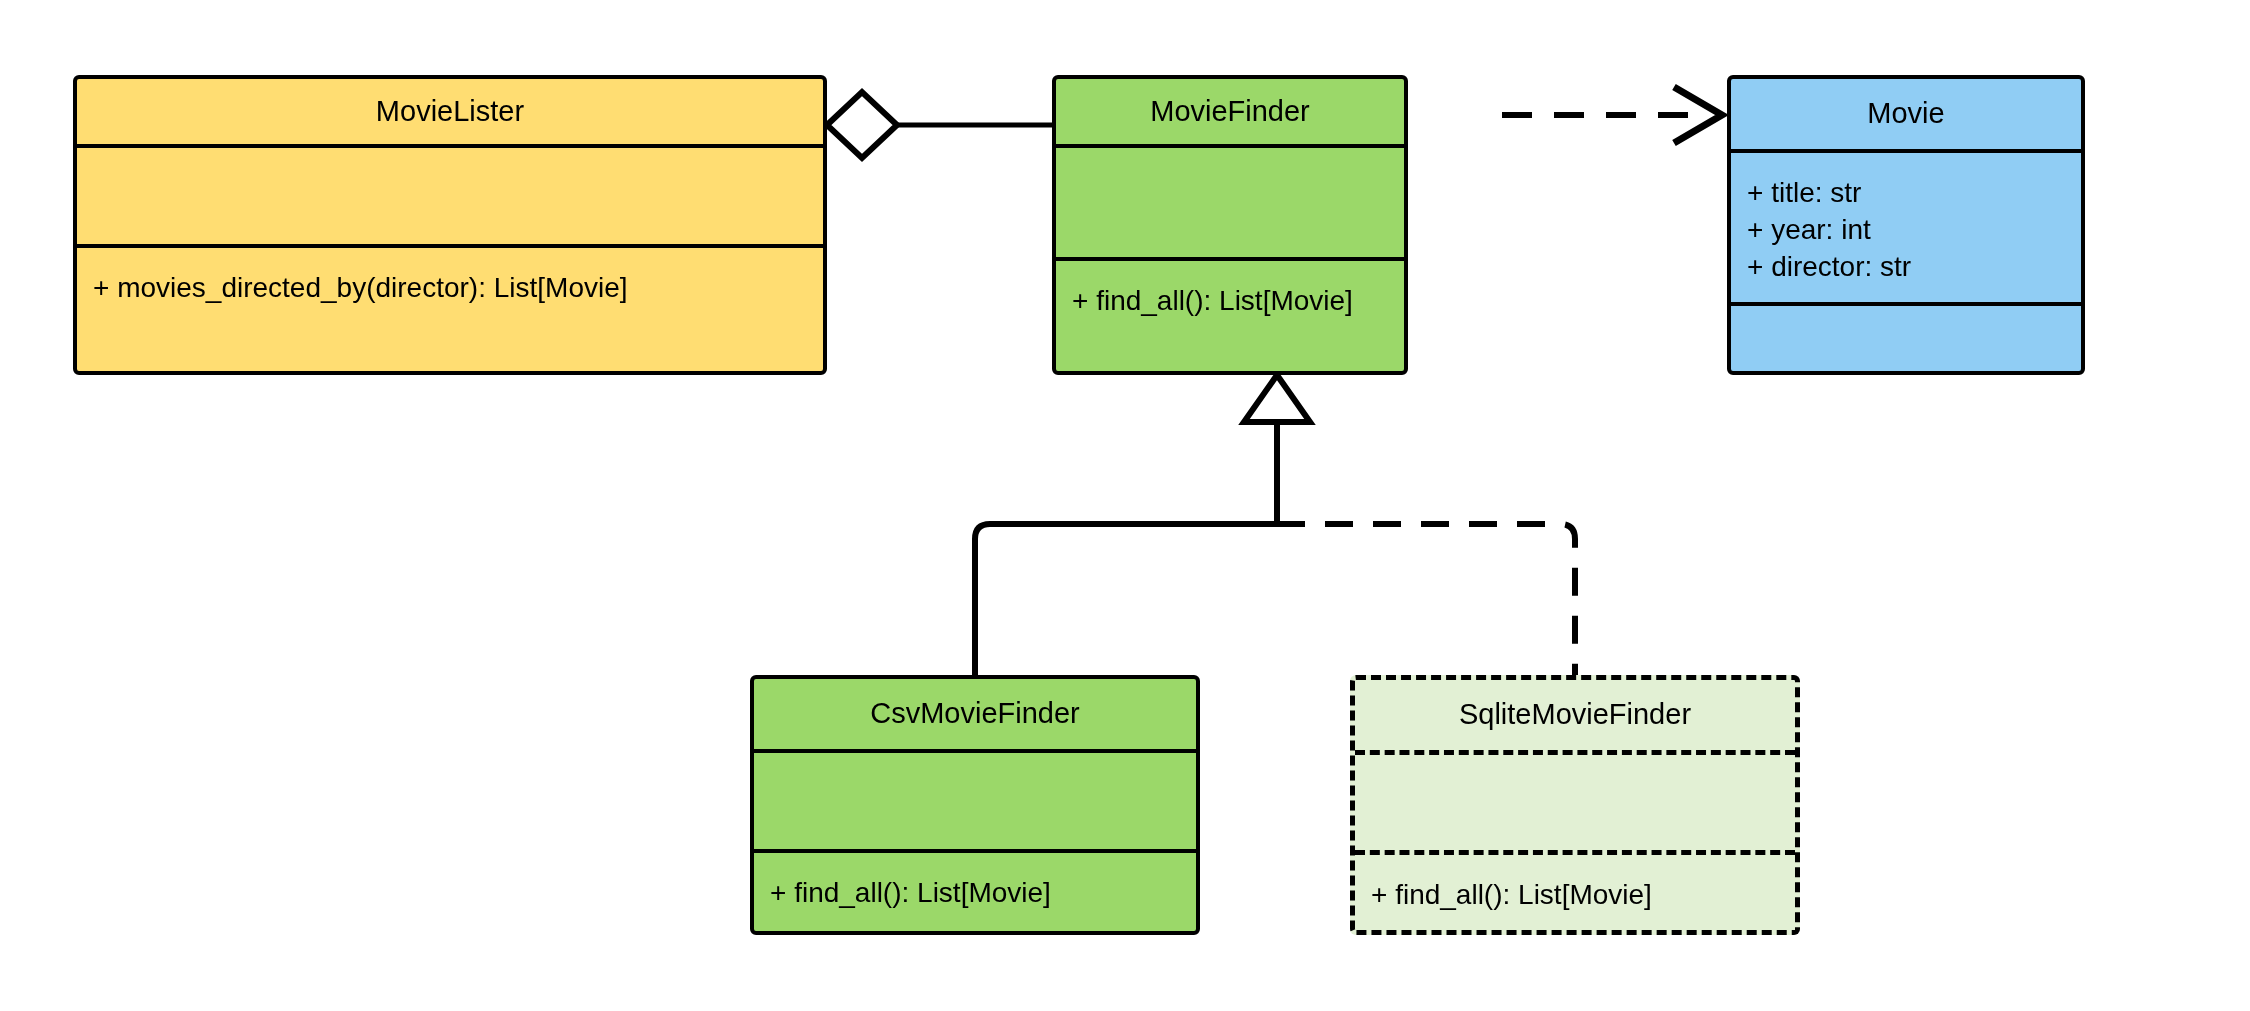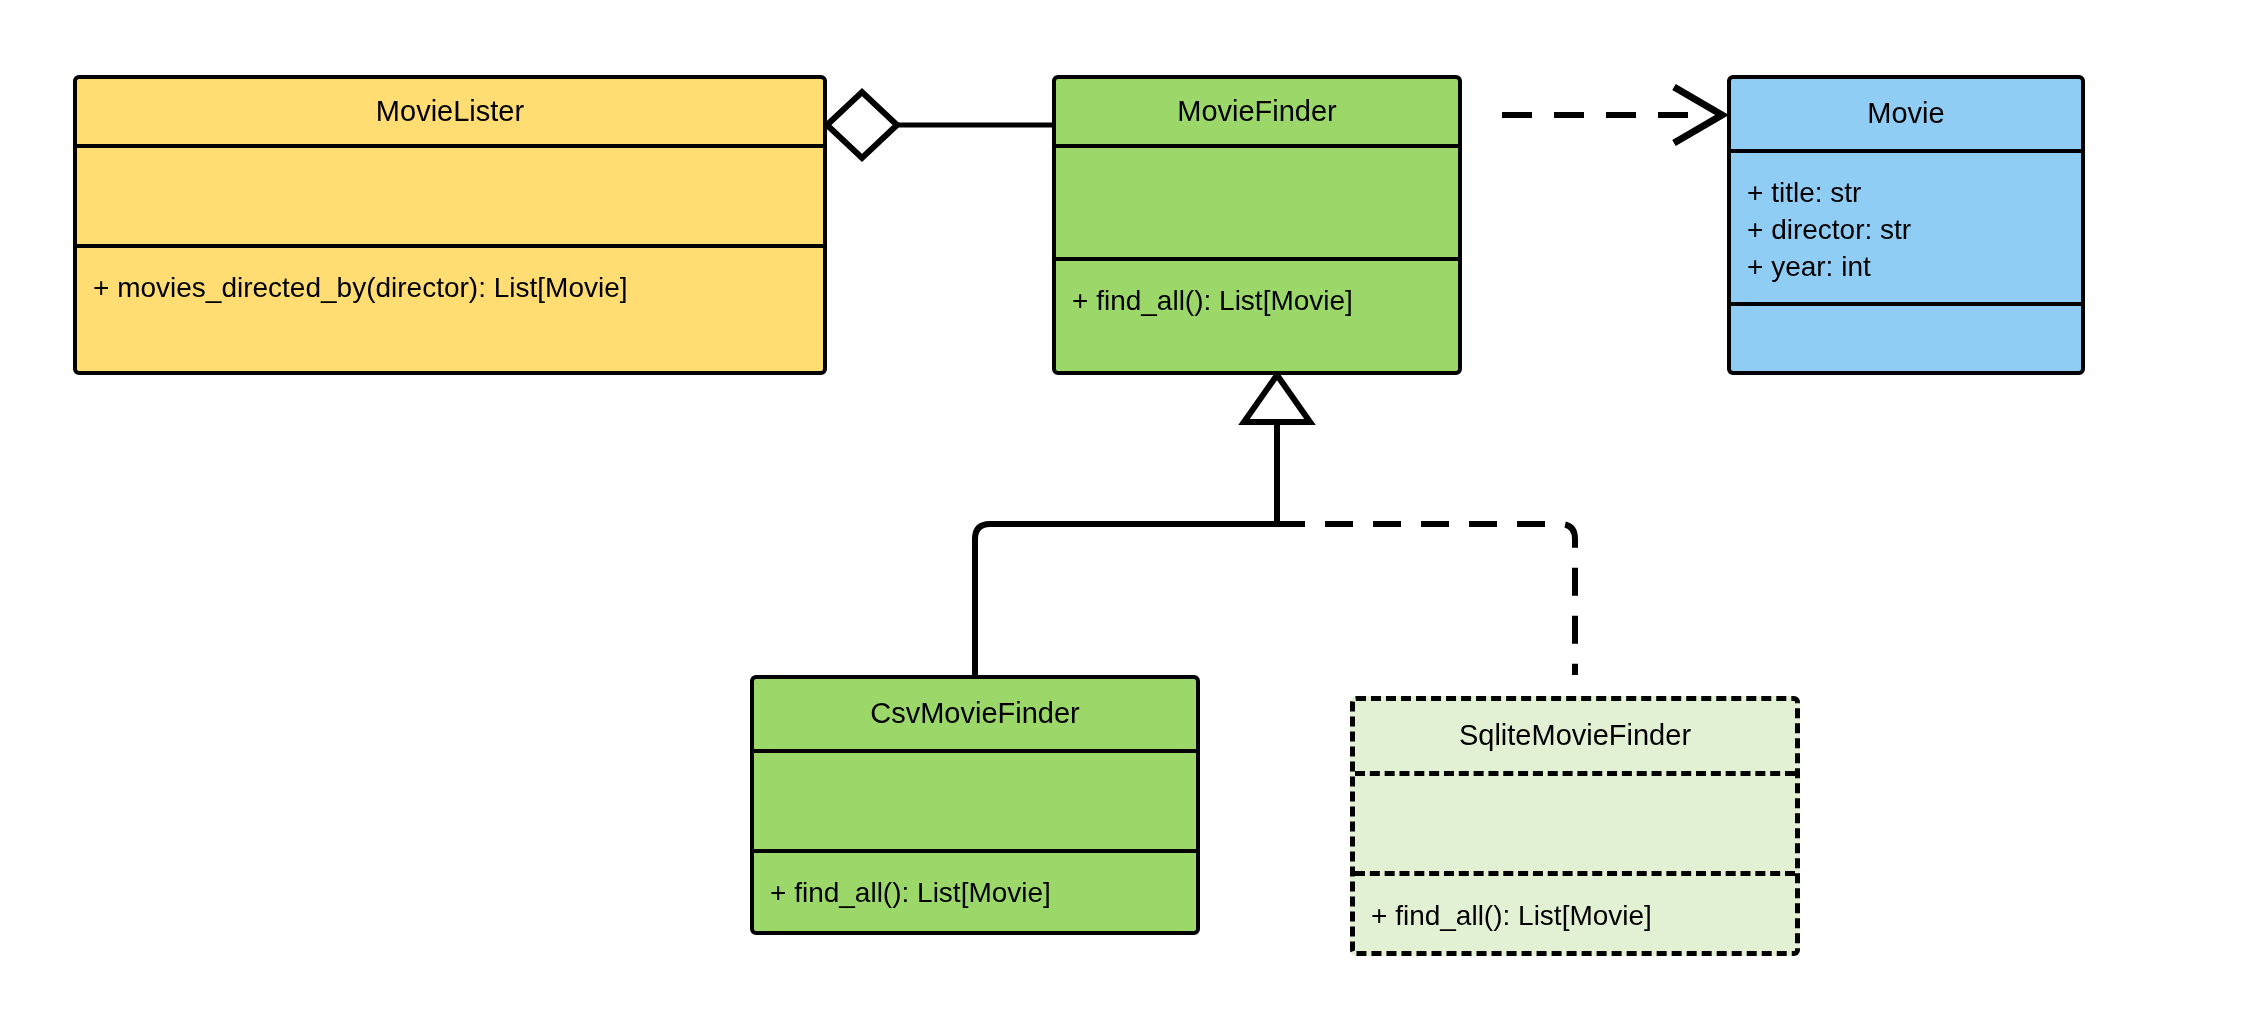--- a/index.html
+++ b/index.html
@@ -104,47 +104,47 @@
   </svg>
 
   <div class="uml-class" style="left:73px; top:75px; width:754px; height:300px; background:#FFDD72;">
     <div class="compartment class-name" style="height:65px;">MovieLister</div>
     <div class="compartment divided empty-compartment" style="height:100px;"></div>
     <div class="compartment divided member-list" style="flex:1;">
       <div class="member">+ movies_directed_by(director): List[Movie]</div>
     </div>
   </div>
 
-  <div class="uml-class" style="left:1052px; top:75px; width:410px; height:300px; background:#9BD869;">
+  <div class="uml-class" style="left:1052px; top:75px; width:356px; height:300px; background:#9BD869;">
     <div class="compartment class-name" style="height:65px;">MovieFinder</div>
     <div class="compartment divided empty-compartment" style="height:113px;"></div>
     <div class="compartment divided member-list" style="flex:1;">
       <div class="member">+ find_all(): List[Movie]</div>
     </div>
   </div>
 
   <div class="uml-class" style="left:1727px; top:75px; width:358px; height:300px; background:#90CDF4;">
     <div class="compartment class-name" style="height:70px;">Movie</div>
     <div class="compartment divided member-list" style="height:153px;">
       <div class="member">+ title: str</div>
+      <div class="member">+ year: int</div>
       <div class="member">+ director: str</div>
-      <div class="member">+ year: int</div>
     </div>
     <div class="compartment divided empty-compartment" style="flex:1;"></div>
   </div>
 
   <div class="uml-class" style="left:750px; top:675px; width:450px; height:260px; background:#9BD869;">
     <div class="compartment class-name" style="height:70px;">CsvMovieFinder</div>
     <div class="compartment divided empty-compartment" style="height:100px;"></div>
     <div class="compartment divided member-list" style="flex:1;">
       <div class="member">+ find_all(): List[Movie]</div>
     </div>
   </div>
 
-  <div class="uml-class dashed" style="left:1350px; top:696px; width:450px; height:260px; background:#E2F0D4;">
+  <div class="uml-class dashed" style="left:1350px; top:675px; width:450px; height:260px; background:#E2F0D4;">
     <div class="compartment class-name" style="height:70px;">SqliteMovieFinder</div>
     <div class="compartment divided empty-compartment" style="height:100px;"></div>
     <div class="compartment divided member-list" style="flex:1;">
       <div class="member">+ find_all(): List[Movie]</div>
     </div>
   </div>
 
 </div>
 
 </body></html>

